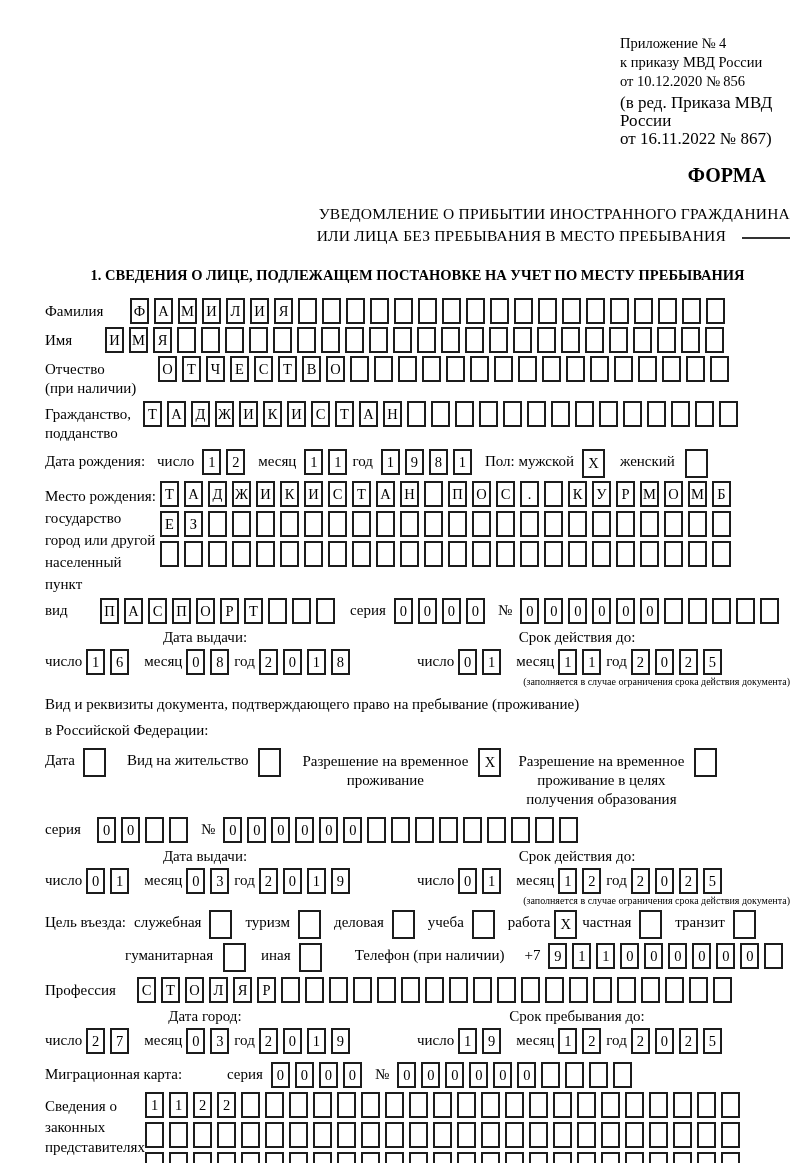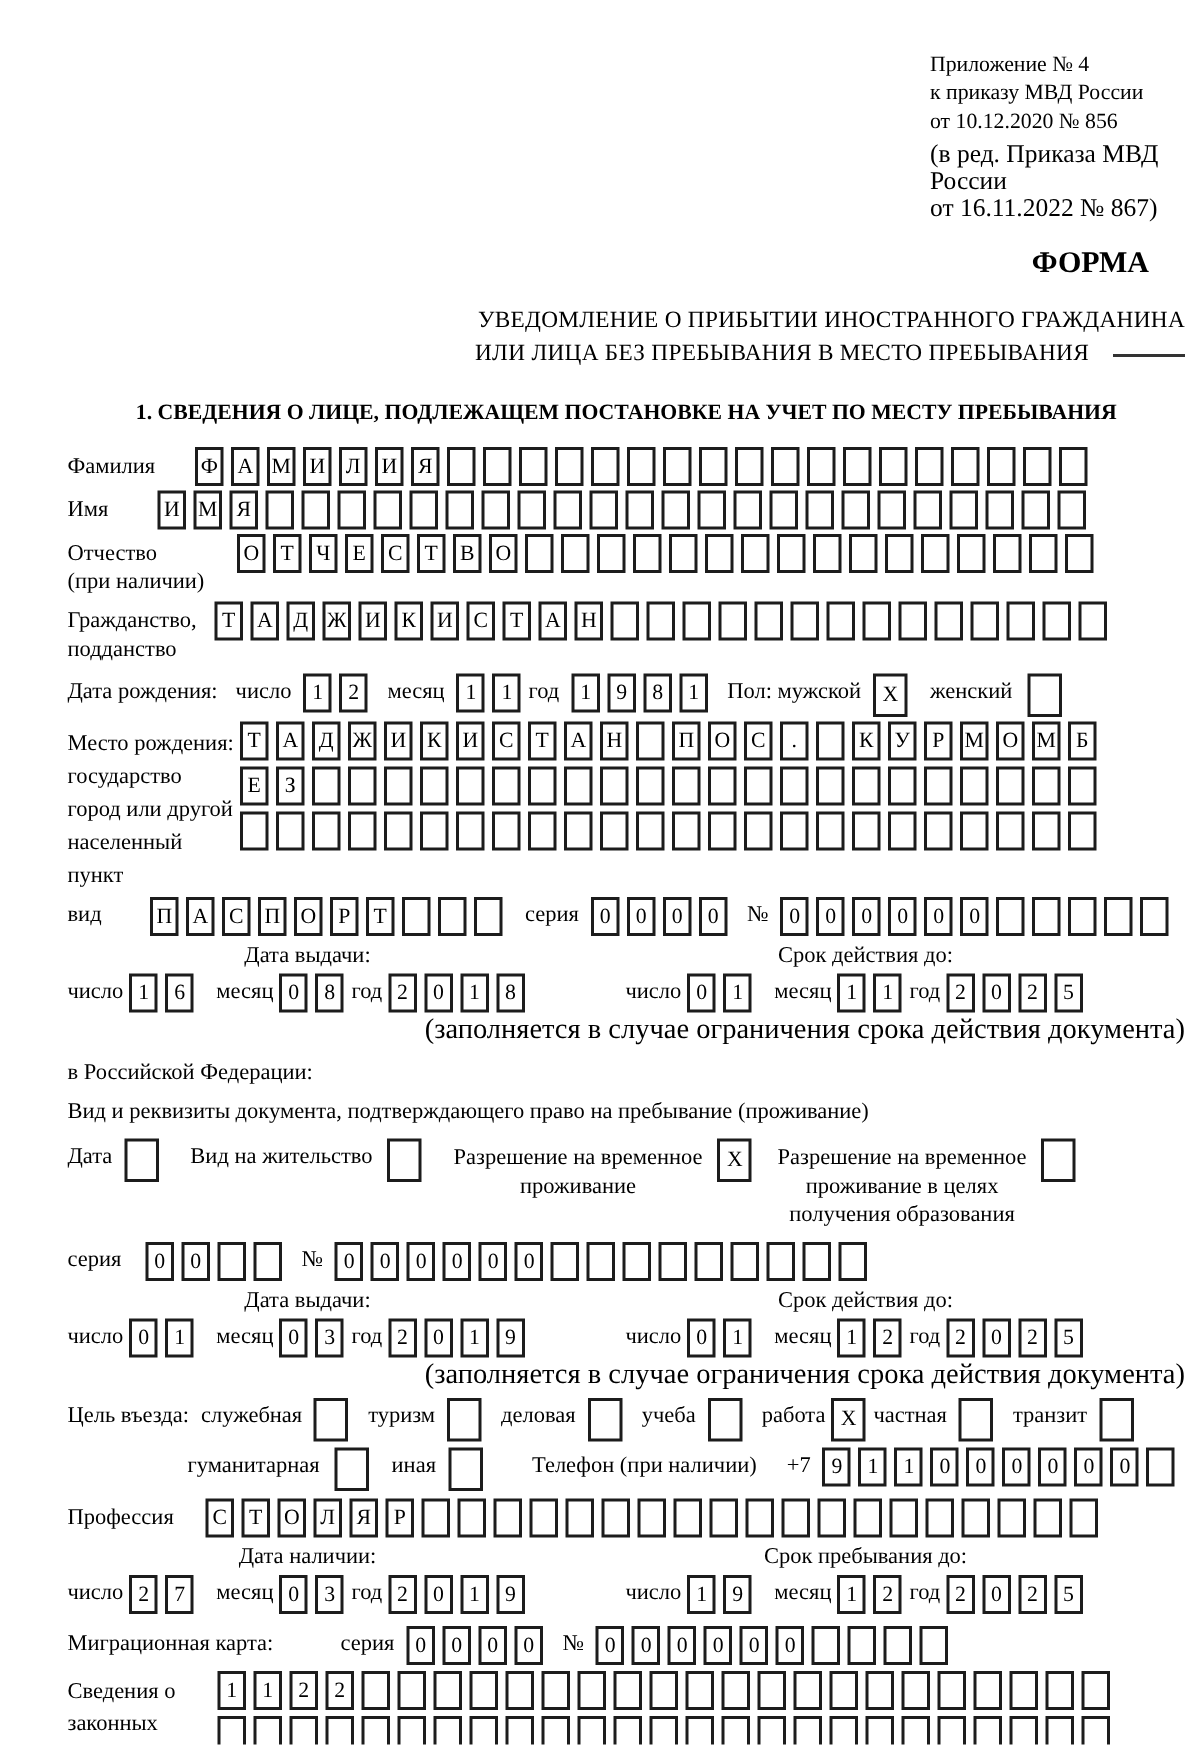--- a/index.html
+++ b/index.html
@@ -35,21 +35,21 @@
   .flabel { flex:none; padding-top:4px; line-height:19px; }
   .inl { padding-top:4px; flex:none; }
 
   
   .dblock { display:flex; margin-top:5px; }
   .dcol-l { width:350px; flex:none; }
   .dcol-r { flex:1; padding-left:22px; }
   .dhead { width:320px; text-align:center; margin-bottom:3px; }
   .drow { display:flex; align-items:flex-start; }
   .dlbl { padding-top:4px; margin-right:4px; flex:none; }
-  .vnote { font-size:19px; text-align:right; margin-top:1px; margin-bottom:4px; }
+  .vnote { font-size:10px; text-align:right; margin-top:1px; margin-bottom:4px; }
 
   .dochead { font-weight:bold; text-align:center; padding-left:80px; margin:4px 0 5px; }
   .plain { line-height:26px; }
 
   .ck-item { display:flex; align-items:flex-start; }
   .ck-lines { text-align:center; line-height:19px; padding-top:4px; }
   .gap8{margin-left:8px;} .gap10{margin-left:10px;} .gap12{margin-left:12px;}
   .gap16{margin-left:16px;} .gap20{margin-left:20px;} .gap28{margin-left:28px;}
 
   .lblcol { flex:none; }
@@ -405,22 +405,22 @@
             <span class="cell">2</span>
             <span class="cell">0</span>
             <span class="cell">2</span>
             <span class="cell">5</span>
           </span>
       </div>
     </div>
   </div>
   <div class="vnote">(заполняется в случае ограничения срока действия документа)</div>
 
+  <div class="plain">Вид и реквизиты документа, подтверждающего право на пребывание (проживание)</div>
   <div class="plain">в Российской Федерации:</div>
-  <div class="plain">Вид и реквизиты документа, подтверждающего право на пребывание (проживание)</div>
 
   <div class="frow" style="margin-top:5px">
     <span class="ck-item">
       <span class="inl">Дата</span>
       <span class="boxes gap8">
           <span class="cell lg"></span>
         </span>
     </span>
     <span class="ck-item gap16">
       <span class="inl">Вид на жительство</span>
@@ -608,21 +608,21 @@
         <span class="cell"></span>
         <span class="cell"></span>
         <span class="cell"></span>
         <span class="cell"></span>
         <span class="cell"></span>
       </span>
   </div>
 
   <div class="dblock">
     <div class="dcol-l">
-      <div class="dhead">Дата наличии:</div>
+      <div class="dhead">Дата город:</div>
       <div class="drow">
         <span class="dlbl">число</span>
         <span class="boxes">
             <span class="cell">2</span>
             <span class="cell">7</span>
           </span>
         <span class="dlbl gap10">месяц</span>
         <span class="boxes">
             <span class="cell">0</span>
             <span class="cell">3</span>

